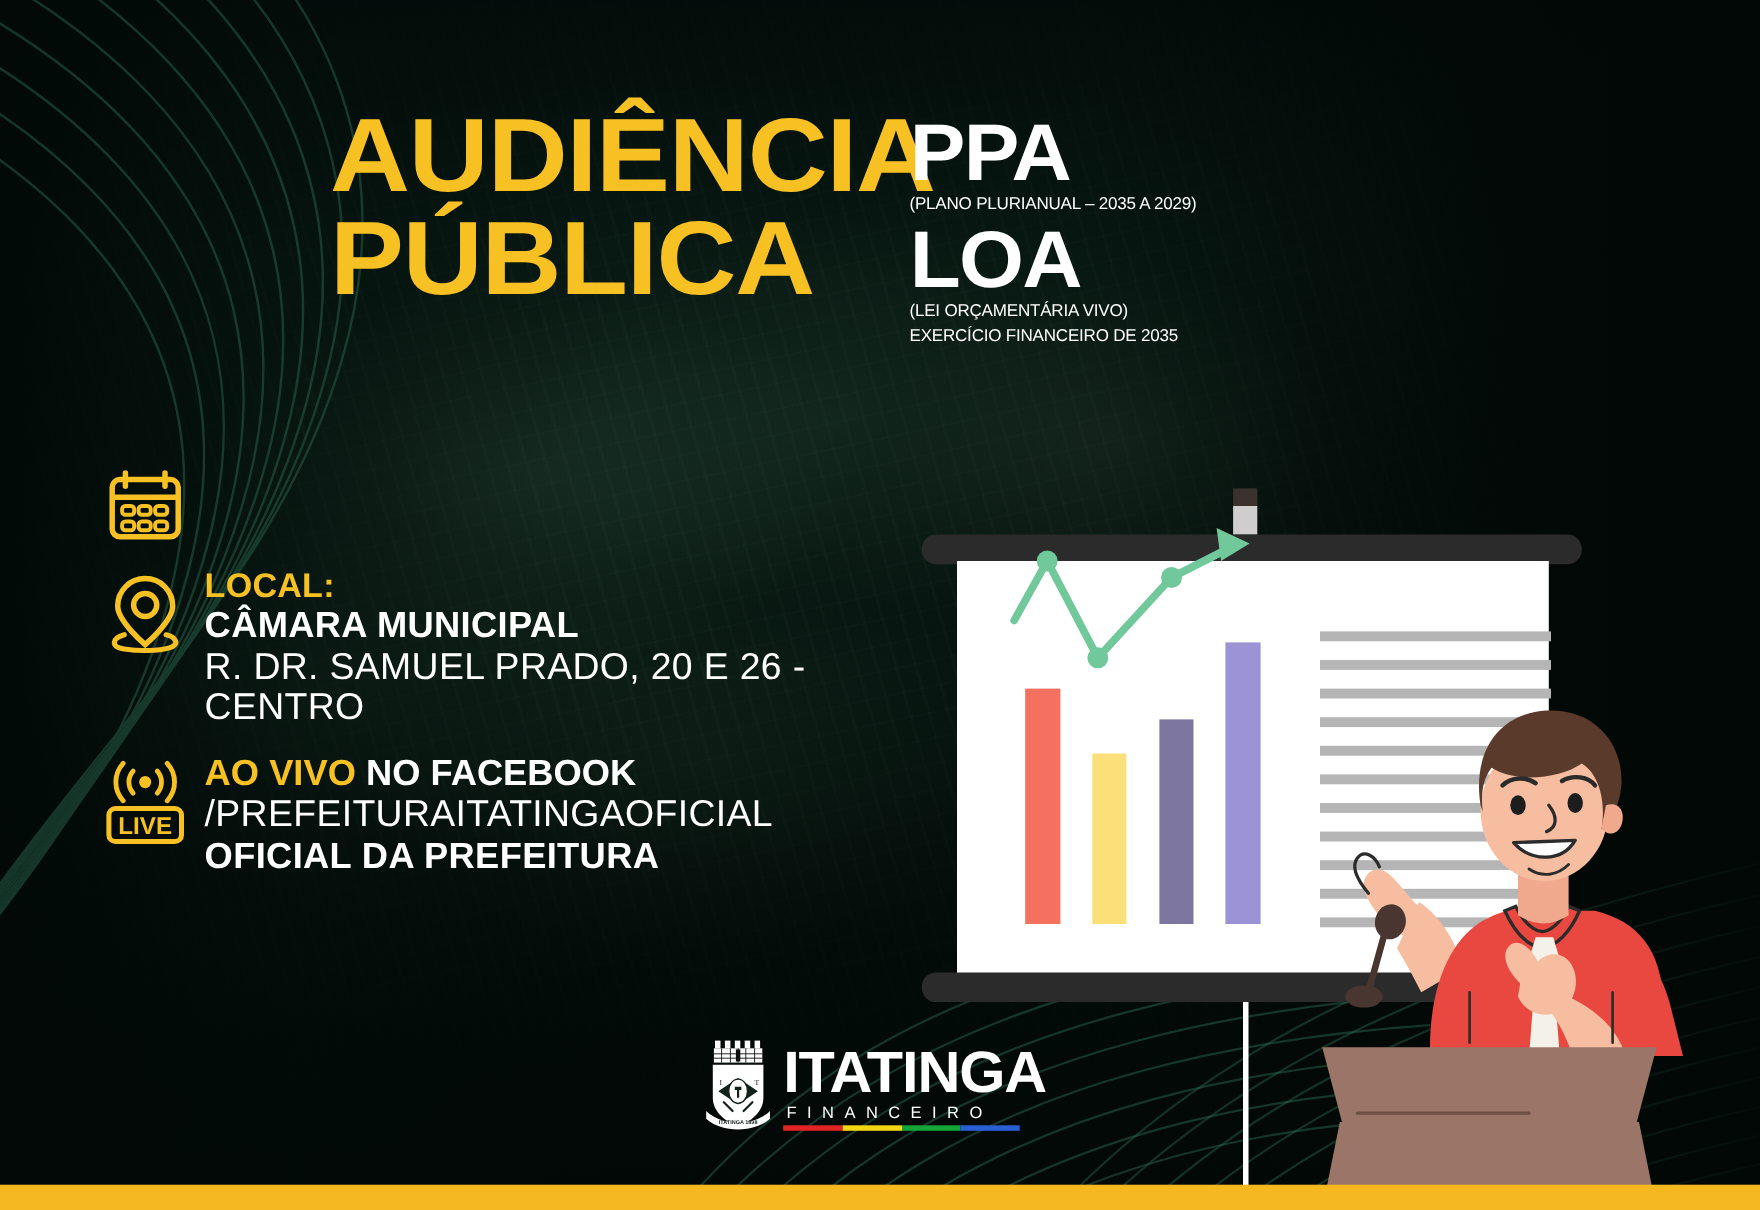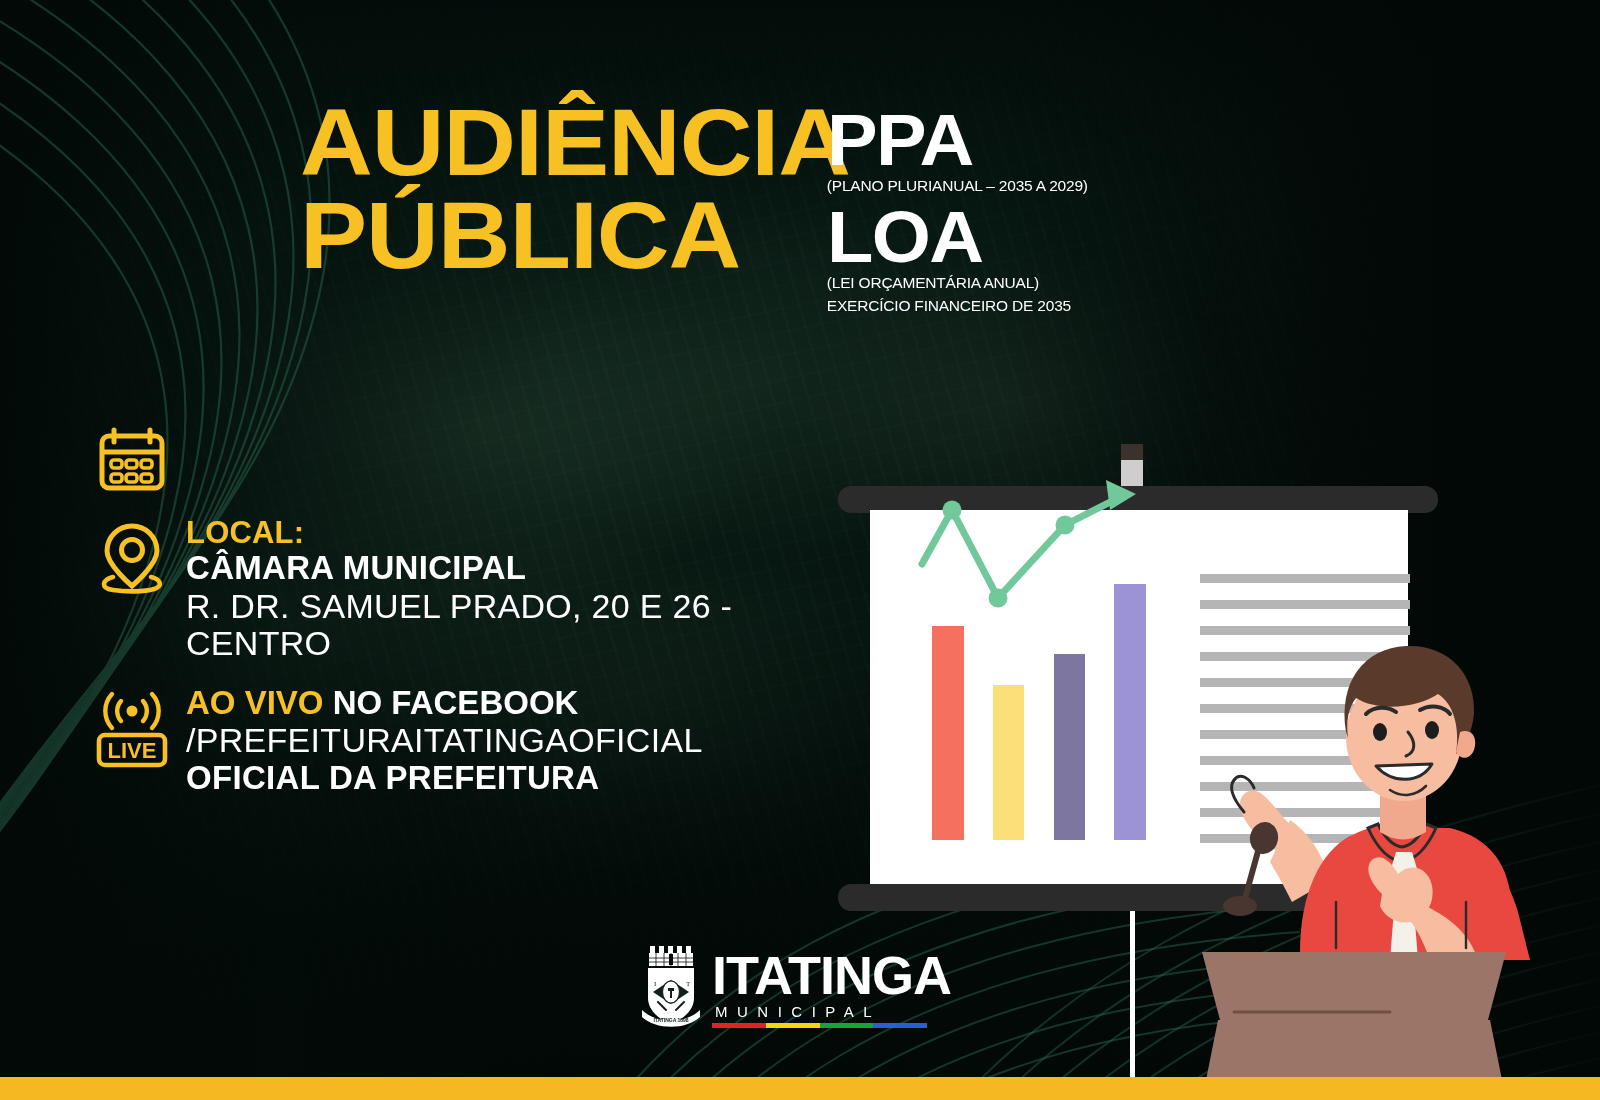--- a/index.html
+++ b/index.html
@@ -180,21 +180,21 @@
   <div class="headline">
     <div class="hl-row">
       <div>
         <div class="hl-main hl-l1">AUDIÊNCIA</div>
         <div class="hl-main hl-l2">PÚBLICA</div>
       </div>
       <div class="hl-side">
         <div class="hl-abbr">PPA</div>
         <div class="hl-sub">(PLANO PLURIANUAL – 2035 A 2029)</div>
         <div class="hl-abbr hl-abbr2">LOA</div>
-        <div class="hl-sub">(LEI ORÇAMENTÁRIA ANUAL)</div>
+        <div class="hl-sub">(LEI ORÇAMENTÁRIA VIVO)</div>
         <div class="hl-sub">EXERCÍCIO FINANCEIRO DE 2035</div>
       </div>
     </div>
   </div>
 
   <div class="info-list">
 
     <div class="info-item">
       <div class="info-icon">
         <svg width="72" height="72" viewBox="0 0 72 72" fill="none">
@@ -273,21 +273,21 @@
       <text x="14" y="48" font-family="Liberation Serif, serif" font-size="7" fill="#12201a">I</text>
       <text x="46" y="48" font-family="Liberation Serif, serif" font-size="7" fill="#12201a">T</text>
 
       <path d="M18 64 L26 72 M44 64 L36 72" stroke="#12201a" stroke-width="2" stroke-linecap="round"></path>
 
       <path d="M2 72 C 16 86, 46 86, 60 72 L60 79 C46 92, 16 92, 2 79 Z" fill="#ffffff"></path>
       <text x="31" y="84" font-family="Liberation Sans, sans-serif" font-size="5" font-weight="bold" fill="#12201a" text-anchor="middle">ITATINGA 1898</text>
     </svg>
     <div class="logo-txt">
       <div class="logo-name">ITATINGA</div>
-      <div class="logo-sub">MUNICIPAL</div>
+      <div class="logo-sub">FINANCEIRO</div>
       <div class="logo-bar">
         <i style="background:#e02424"></i>
         <i style="background:#f2d616"></i>
         <i style="background:#13a538"></i>
         <i style="background:#2a5fd4"></i>
       </div>
     </div>
   </div>
 
   <svg class="illo" viewBox="0 0 770 668" fill="none">

